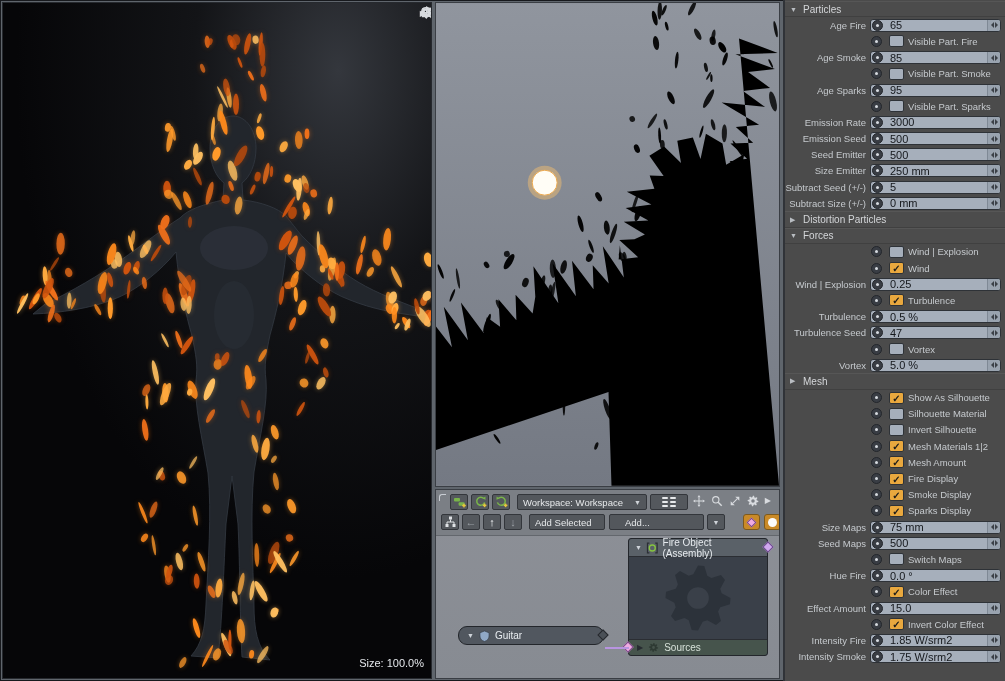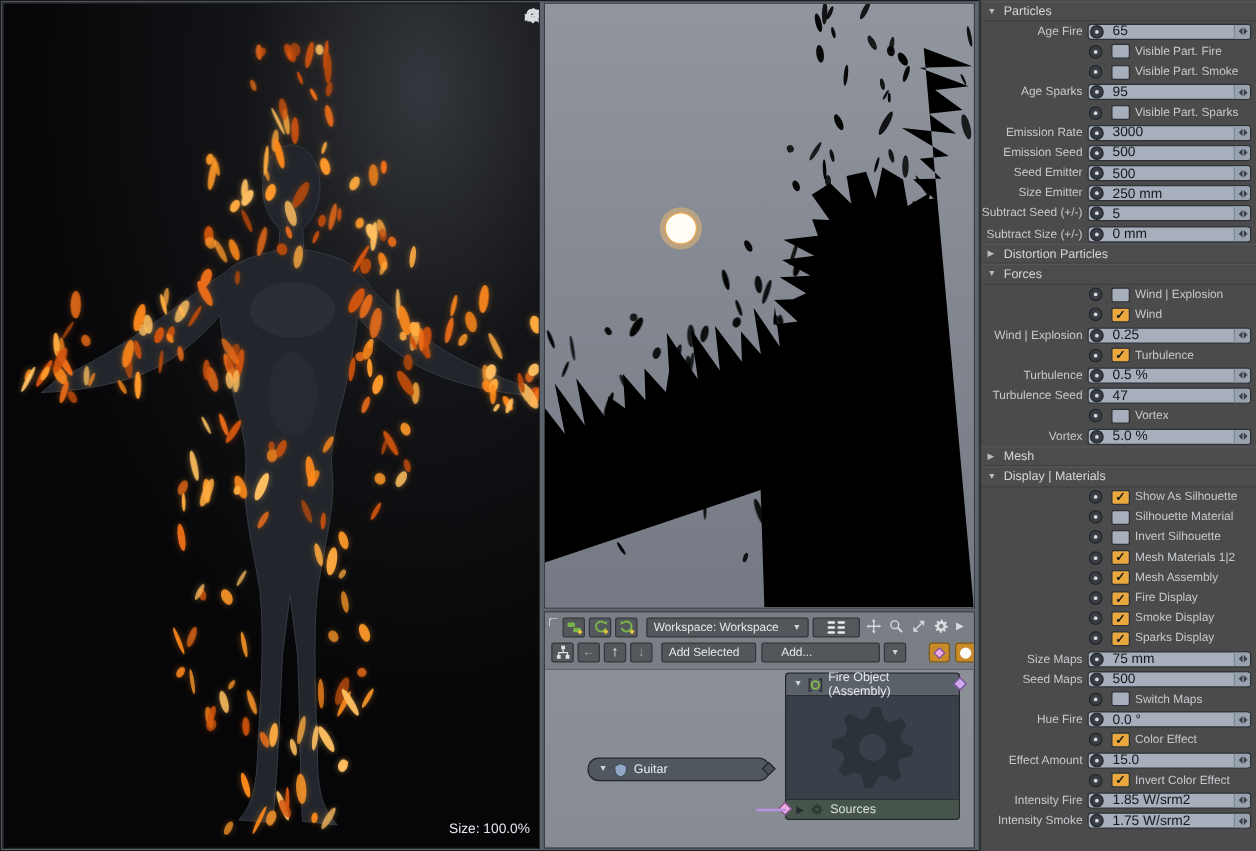--- a/index.html
+++ b/index.html
@@ -797,21 +797,21 @@
       <div class="fn-sources">
         <span class="dia pink src-dia"></span>
         <span class="src-play">▶</span>
         <svg width="11" height="11" viewBox="0 0 11 11">
             <path class="gearfill" fill="#2e3a33" fill-rule="evenodd" d="M5.5,0.9L6.4,1.0L6.7,2.5L7.3,2.8L8.8,2.2L9.3,2.9L8.5,4.3L8.6,4.9L10.1,5.5L10.0,6.4L8.5,6.7L8.2,7.3L8.8,8.8L8.1,9.3L6.7,8.5L6.1,8.6L5.5,10.1L4.6,10.0L4.3,8.5L3.7,8.2L2.2,8.8L1.7,8.1L2.5,6.7L2.4,6.1L0.9,5.5L1.0,4.6L2.5,4.3L2.8,3.7L2.2,2.2L2.9,1.7L4.3,2.5L4.9,2.4ZM6.9,5.5 A1.4,1.4 0 1 0 4.1,5.5 A1.4,1.4 0 1 0 6.9,5.5 Z"></path>
           </svg>
         <span>Sources</span>
       </div>
     </div>
 
-    <div class="node-pill" style="left:22px;top:116px;margin-left:12px;">
+    <div class="node-pill" style="left:22px;top:136px;">
       <span class="tri">▼</span>
       <svg width="11" height="12" viewBox="0 0 12 13">
           <path d="M6,1 L11,3 V6.5 C11,9.5 9,11.5 6,12.5 C3,11.5 1,9.5 1,6.5 V3 Z" fill="#90a8c6" stroke="#38404c" stroke-width="0.8"></path>
         </svg>
       <span>Guitar</span>
       <span class="dia dark pill-dia"></span>
     </div>
 
 
     <div class="link"></div>
@@ -839,20 +839,33 @@
         <span class="plbl"></span>
         <div class="pcheck">
           <span class="abtn">
             <i></i>
           </span>
           <span class="cbox off">✓</span>
           <span class="clbl">Visible Part. Fire</span>
         </div>
       </div>
       <div class="prow">
+        <span class="plbl">Age Smoke</span>
+        <div class="pfield">
+          <span class="abtn">
+            <i></i>
+          </span>
+          <span class="pval">85</span>
+          <span class="spin">
+            <b class="sl"></b>
+            <b class="sr"></b>
+          </span>
+        </div>
+      </div>
+      <div class="prow">
         <span class="plbl"></span>
         <div class="pcheck">
           <span class="abtn">
             <i></i>
           </span>
           <span class="cbox off">✓</span>
           <span class="clbl">Visible Part. Smoke</span>
         </div>
       </div>
       <div class="prow">
@@ -1053,24 +1066,20 @@
           <span class="spin">
             <b class="sl"></b>
             <b class="sr"></b>
           </span>
         </div>
       </div>
       <div class="sec">
         <span class="tri">▶</span>
         <span class="sec-label">Mesh</span>
       </div>
-      <div class="sec">
-        <span class="tri">▼</span>
-        <span class="sec-label">Display | Materials</span>
-      </div>
       <div class="prow">
         <span class="plbl"></span>
         <div class="pcheck">
           <span class="abtn">
             <i></i>
           </span>
           <span class="cbox on">✓</span>
           <span class="clbl">Show As Silhouette</span>
         </div>
       </div>
@@ -1104,21 +1113,21 @@
           <span class="clbl">Mesh Materials 1|2</span>
         </div>
       </div>
       <div class="prow">
         <span class="plbl"></span>
         <div class="pcheck">
           <span class="abtn">
             <i></i>
           </span>
           <span class="cbox on">✓</span>
-          <span class="clbl">Mesh Assembly</span>
+          <span class="clbl">Mesh Amount</span>
         </div>
       </div>
       <div class="prow">
         <span class="plbl"></span>
         <div class="pcheck">
           <span class="abtn">
             <i></i>
           </span>
           <span class="cbox on">✓</span>
           <span class="clbl">Fire Display</span>

